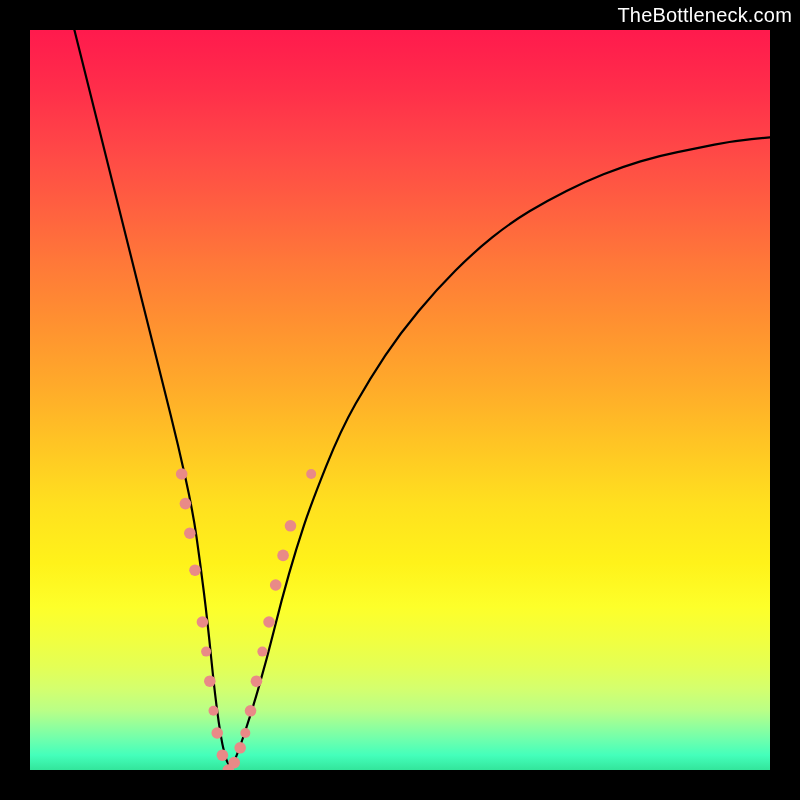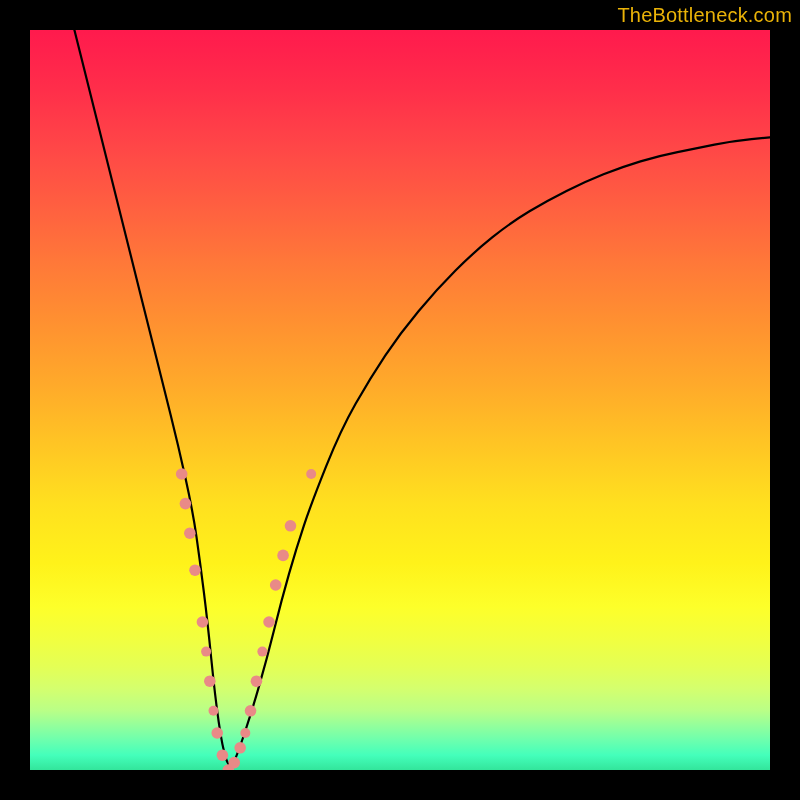--- a/index.html
+++ b/index.html
@@ -47,21 +47,21 @@
       #93ff9c 94%,
       #6cffae 96%,
       #44ffbb 98%,
       #33e59b 100%
     );
   }
   .watermark {
     position: absolute;
     top: 4px;
     right: 8px;
-    color: #eab308;
+    color: #ffffff;
     font-size: 20px;
     font-weight: 500;
     letter-spacing: 0.2px;
     user-select: none;
   }
   svg.curve {
     position: absolute;
     left: 0; top: 0;
     width: 740px; height: 740px;
     overflow: visible;

